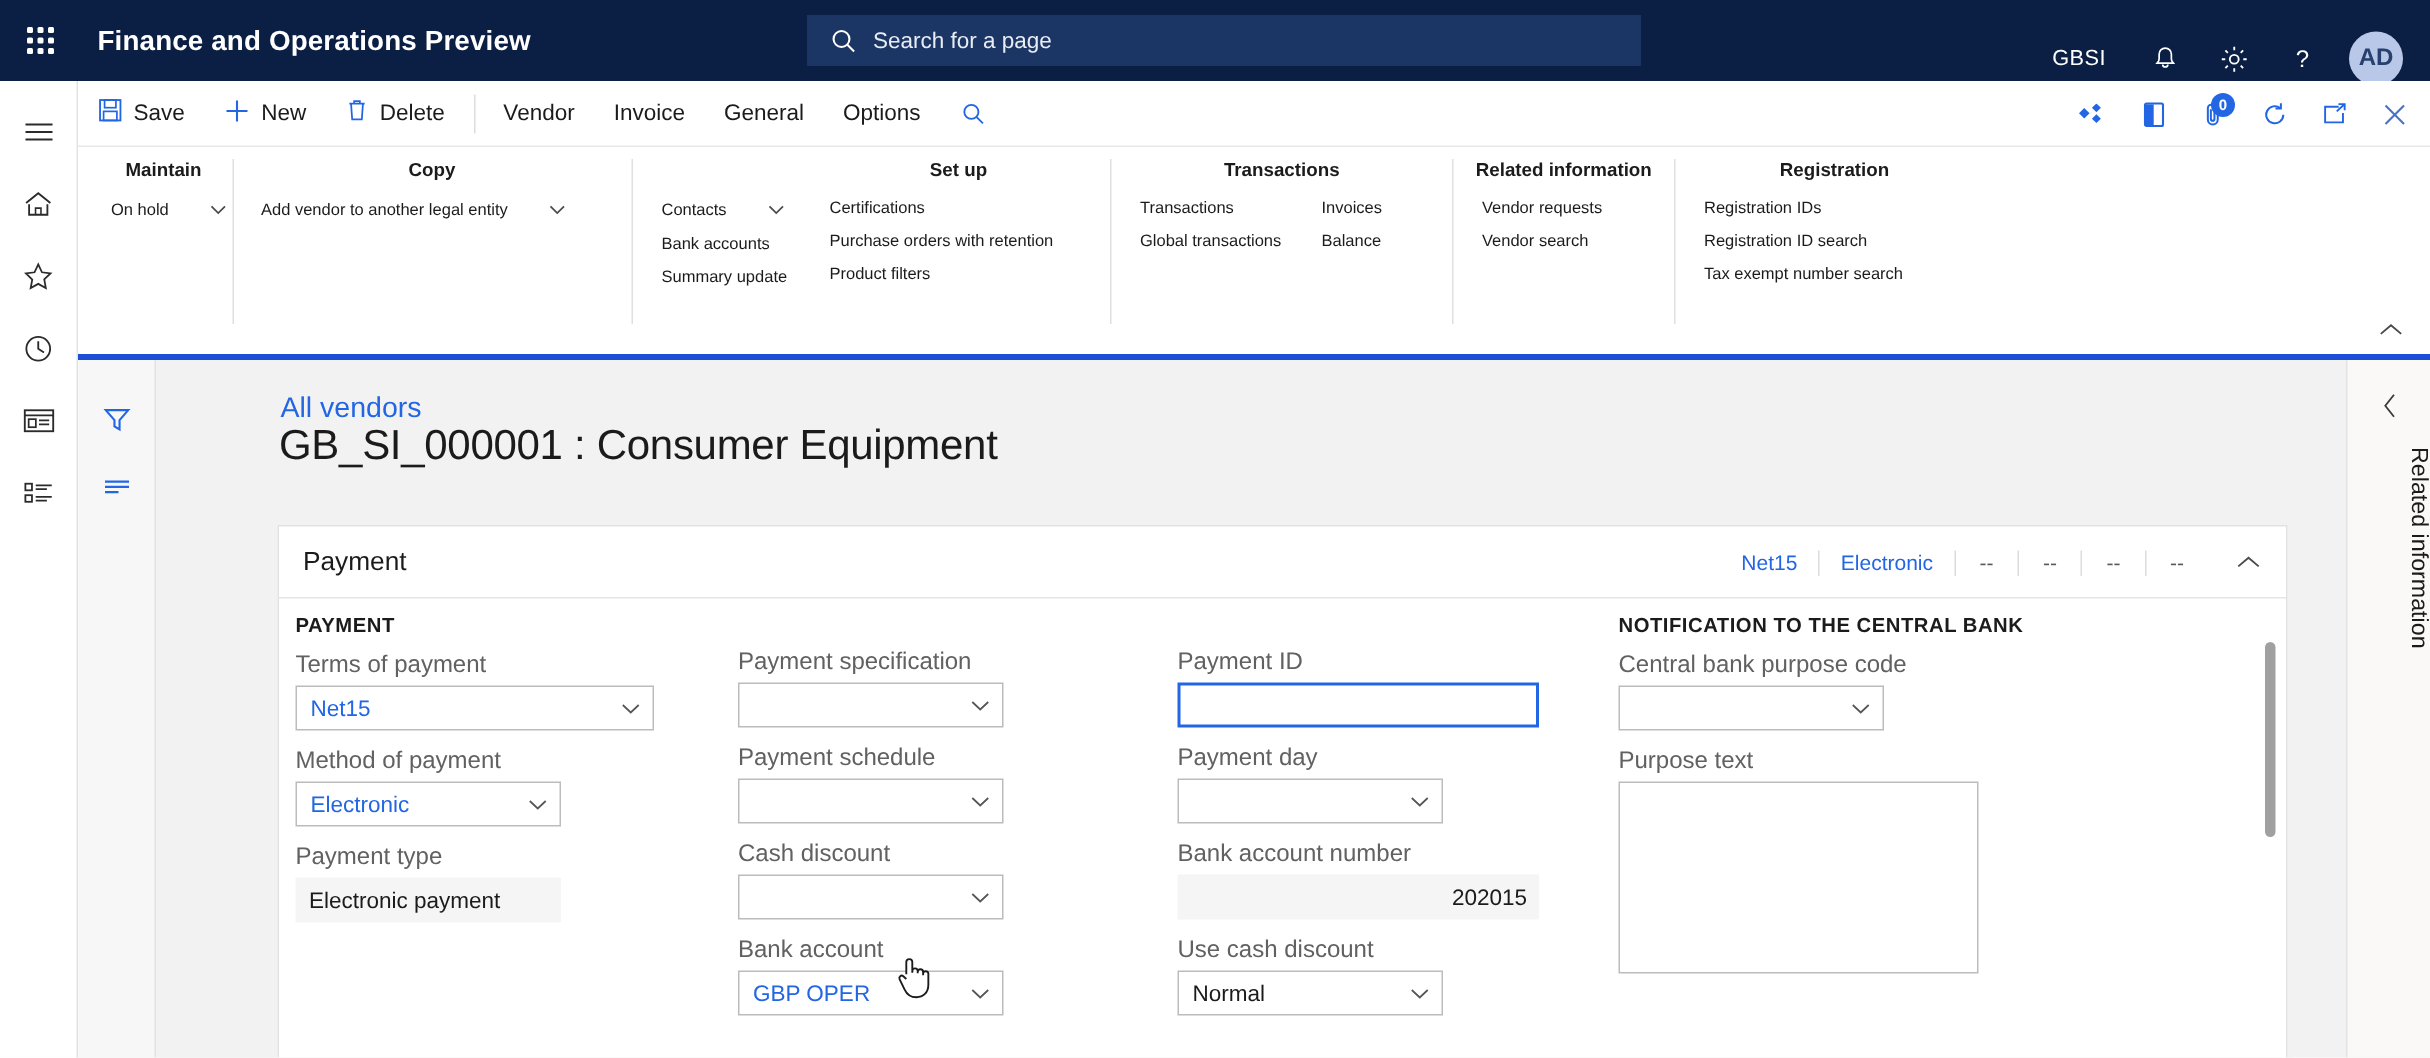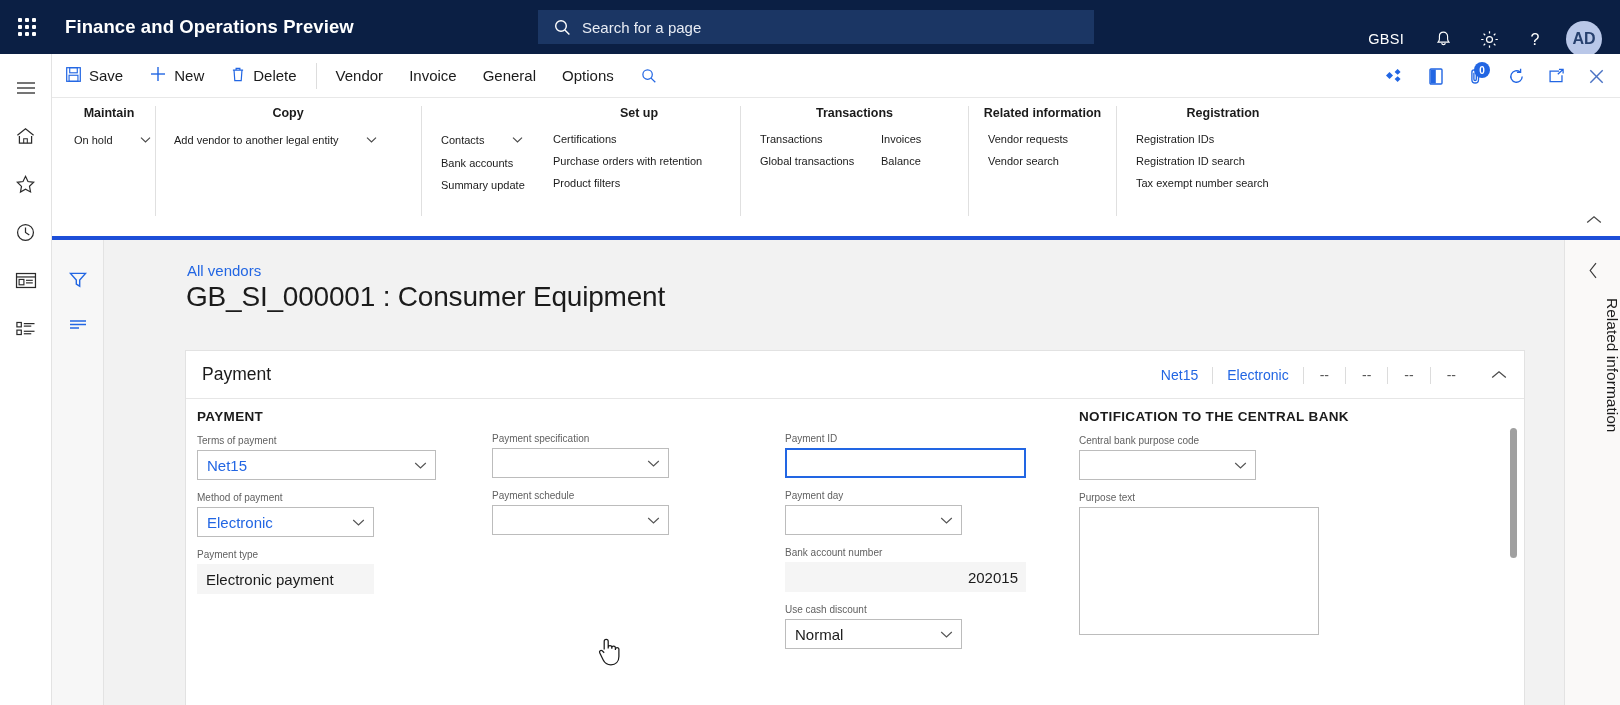--- a/index.html
+++ b/index.html
@@ -163,21 +163,21 @@
     width: 52px; height: 44px; display: flex;
     align-items: center; justify-content: center; cursor: pointer;
   }
   .content {
     position: absolute; left: 53px; top: 0;
     width: 1424px; height: 465px;
     background: #f2f2f2; overflow: hidden;
   }
   .breadcrumb {
     position: absolute; left: 82px; top: 22px;
-    font-size: 15px; color: #2266e3; cursor: pointer;
+    font-size: 19px; color: #2266e3; cursor: pointer;
   }
   .page-title {
     position: absolute; left: 81px; top: 41px;
     font-size: 28px; color: #1b1b1b; font-weight: 400;
     letter-spacing: -0.2px;
   }
 
   
   .card {
     position: absolute; left: 80px; top: 110px;
@@ -207,21 +207,21 @@
   }
   .card-body { position: relative; padding: 12px 0 0 0; }
 
   
   .fcol { position: absolute; top: 10px; }
   .grp-head {
     font-size: 13.5px; font-weight: bold; color: #1b1b1b;
     letter-spacing: .35px; margin-bottom: 11px; white-space: nowrap;
   }
   .field { margin-bottom: 12px; }
-  .flabel { font-size: 10px; color: #616161; margin-bottom: 4px; white-space: nowrap; }
+  .flabel { font-size: 16px; color: #616161; margin-bottom: 4px; white-space: nowrap; }
   .ctrl {
     height: 30px; border: 1px solid #bcbcbc; background: #fff;
     display: flex; align-items: center; padding: 0 8px 0 9px;
     font-size: 15px; color: #1b1b1b; cursor: pointer; position: relative;
   }
   .ctrl .val { flex: 1; overflow: hidden; white-space: nowrap; }
   .ctrl .val.link { color: #2266e3; }
   .ctrl.focus { border: 2px solid #2266e3; }
   .ctrl.readonly {
     border: none; background: #f5f5f5; cursor: default;
@@ -699,21 +699,43 @@
             <div class="ctrl" style="width:177px;">
               <span class="val"></span>
               <span class="chev">
                   <svg width="13" height="9" viewBox="0 0 13 9">
                     <path d="M1.2 2l5.3 5 5.3-5" fill="none" stroke="#555" stroke-width="1.15"></path>
                   </svg>
                 </span>
             </div>
           </div>
 
-
+          <div class="field">
+            <div class="flabel">Cash discount</div>
+            <div class="ctrl" style="width:177px;">
+              <span class="val"></span>
+              <span class="chev">
+                  <svg width="13" height="9" viewBox="0 0 13 9">
+                    <path d="M1.2 2l5.3 5 5.3-5" fill="none" stroke="#555" stroke-width="1.15"></path>
+                  </svg>
+                </span>
+            </div>
+          </div>
+
+          <div class="field">
+            <div class="flabel">Bank account</div>
+            <div class="ctrl" style="width:177px;">
+              <span class="val link">GBP OPER</span>
+              <span class="chev">
+                  <svg width="13" height="9" viewBox="0 0 13 9">
+                    <path d="M1.2 2l5.3 5 5.3-5" fill="none" stroke="#555" stroke-width="1.15"></path>
+                  </svg>
+                </span>
+            </div>
+          </div>
         </div>
 
         <div class="fcol" style="left:599px; width:250px;">
           <div style="height:24px;"></div>
 
           <div class="field">
             <div class="flabel">Payment ID</div>
             <div class="ctrl focus" style="width:241px;">
               <span class="val"></span>
             </div>

